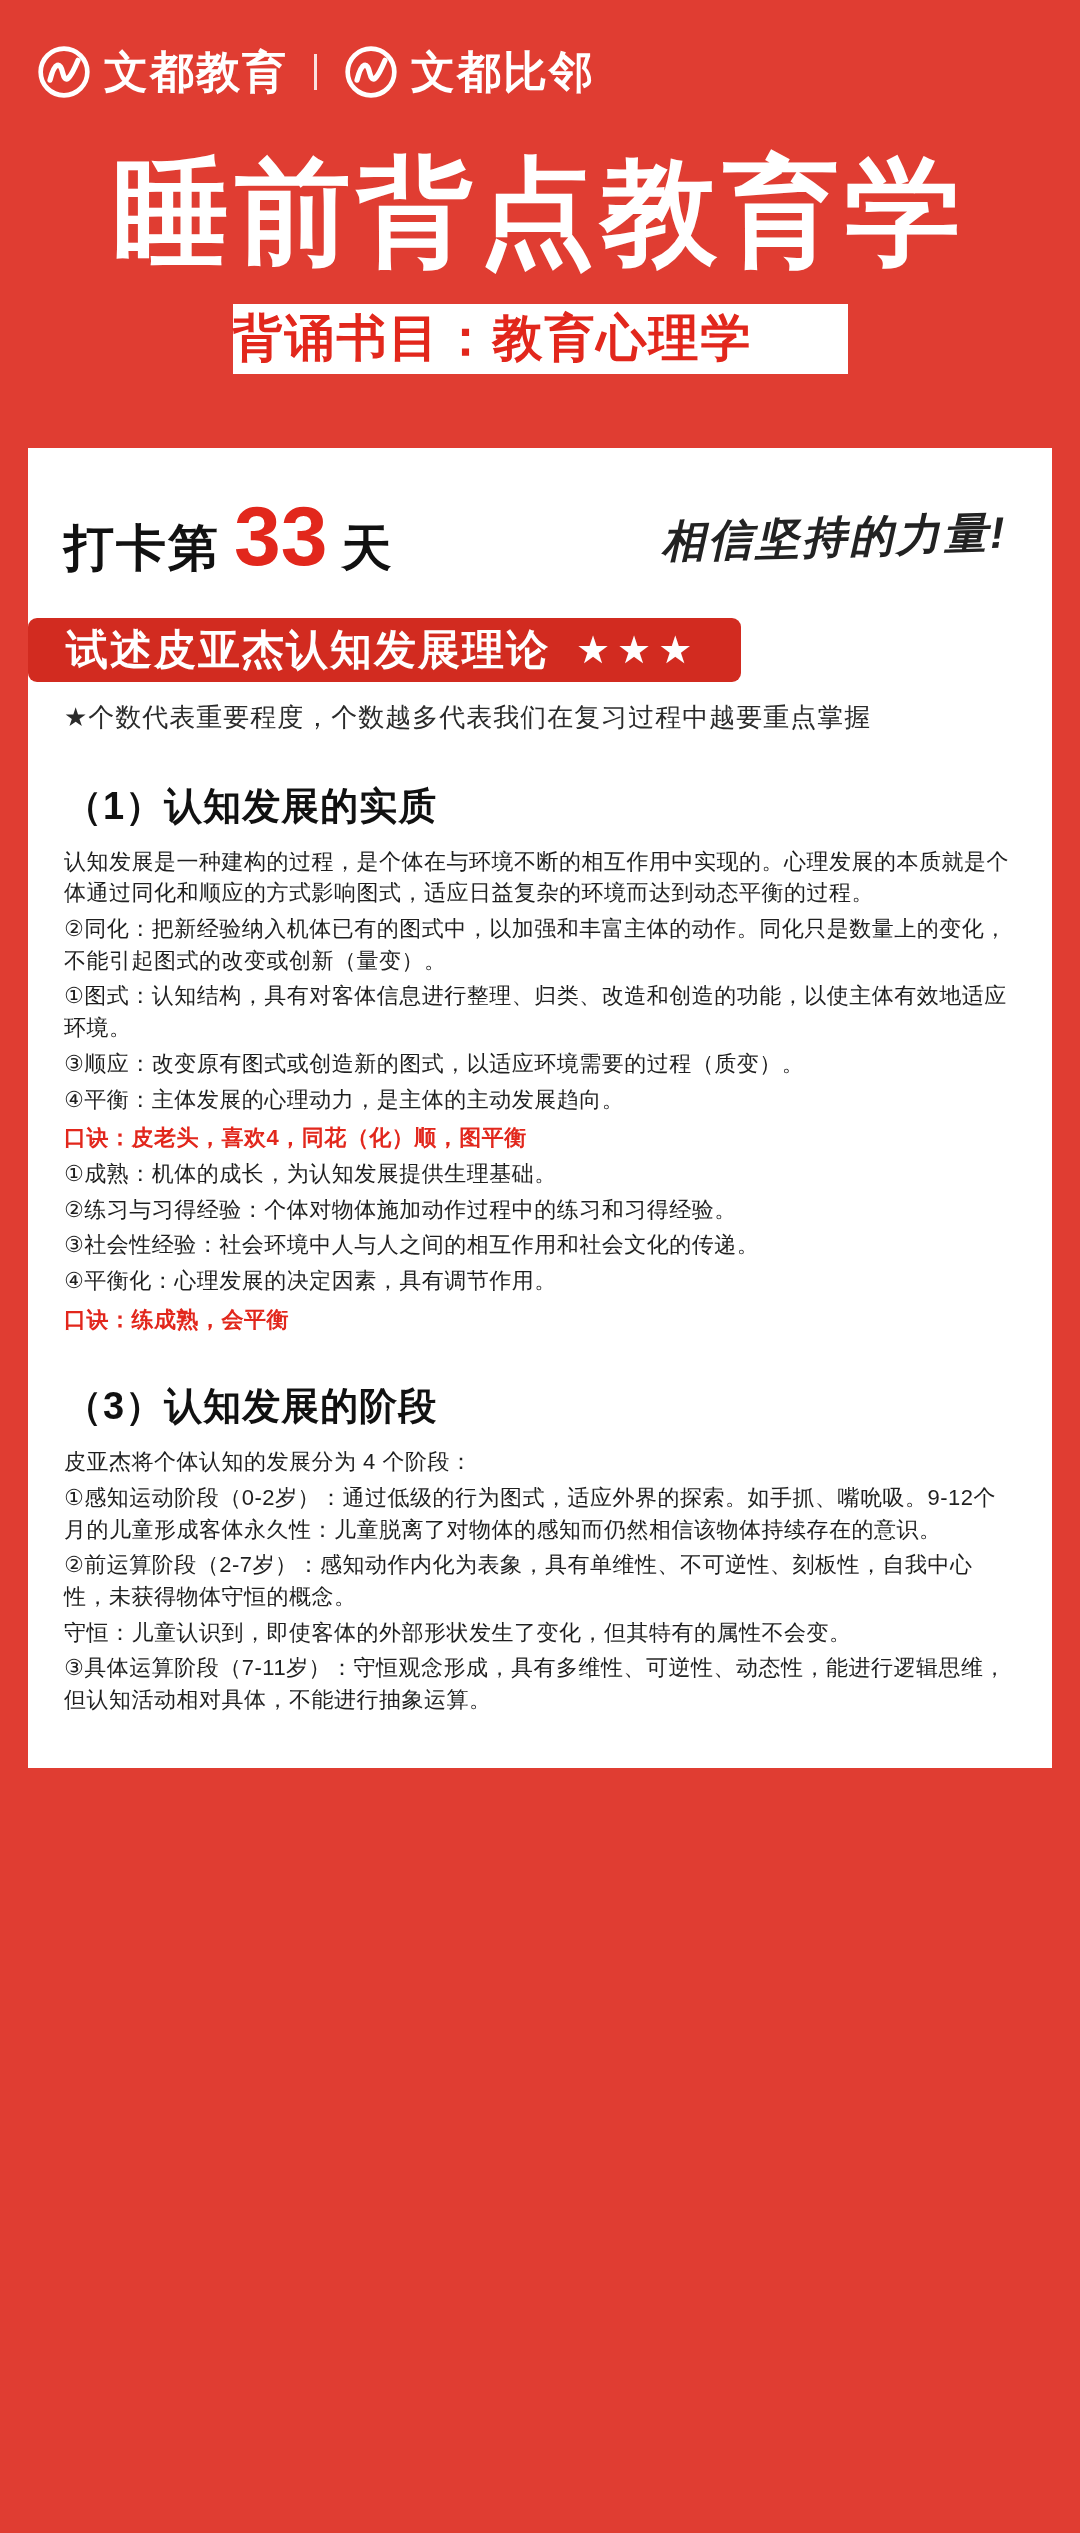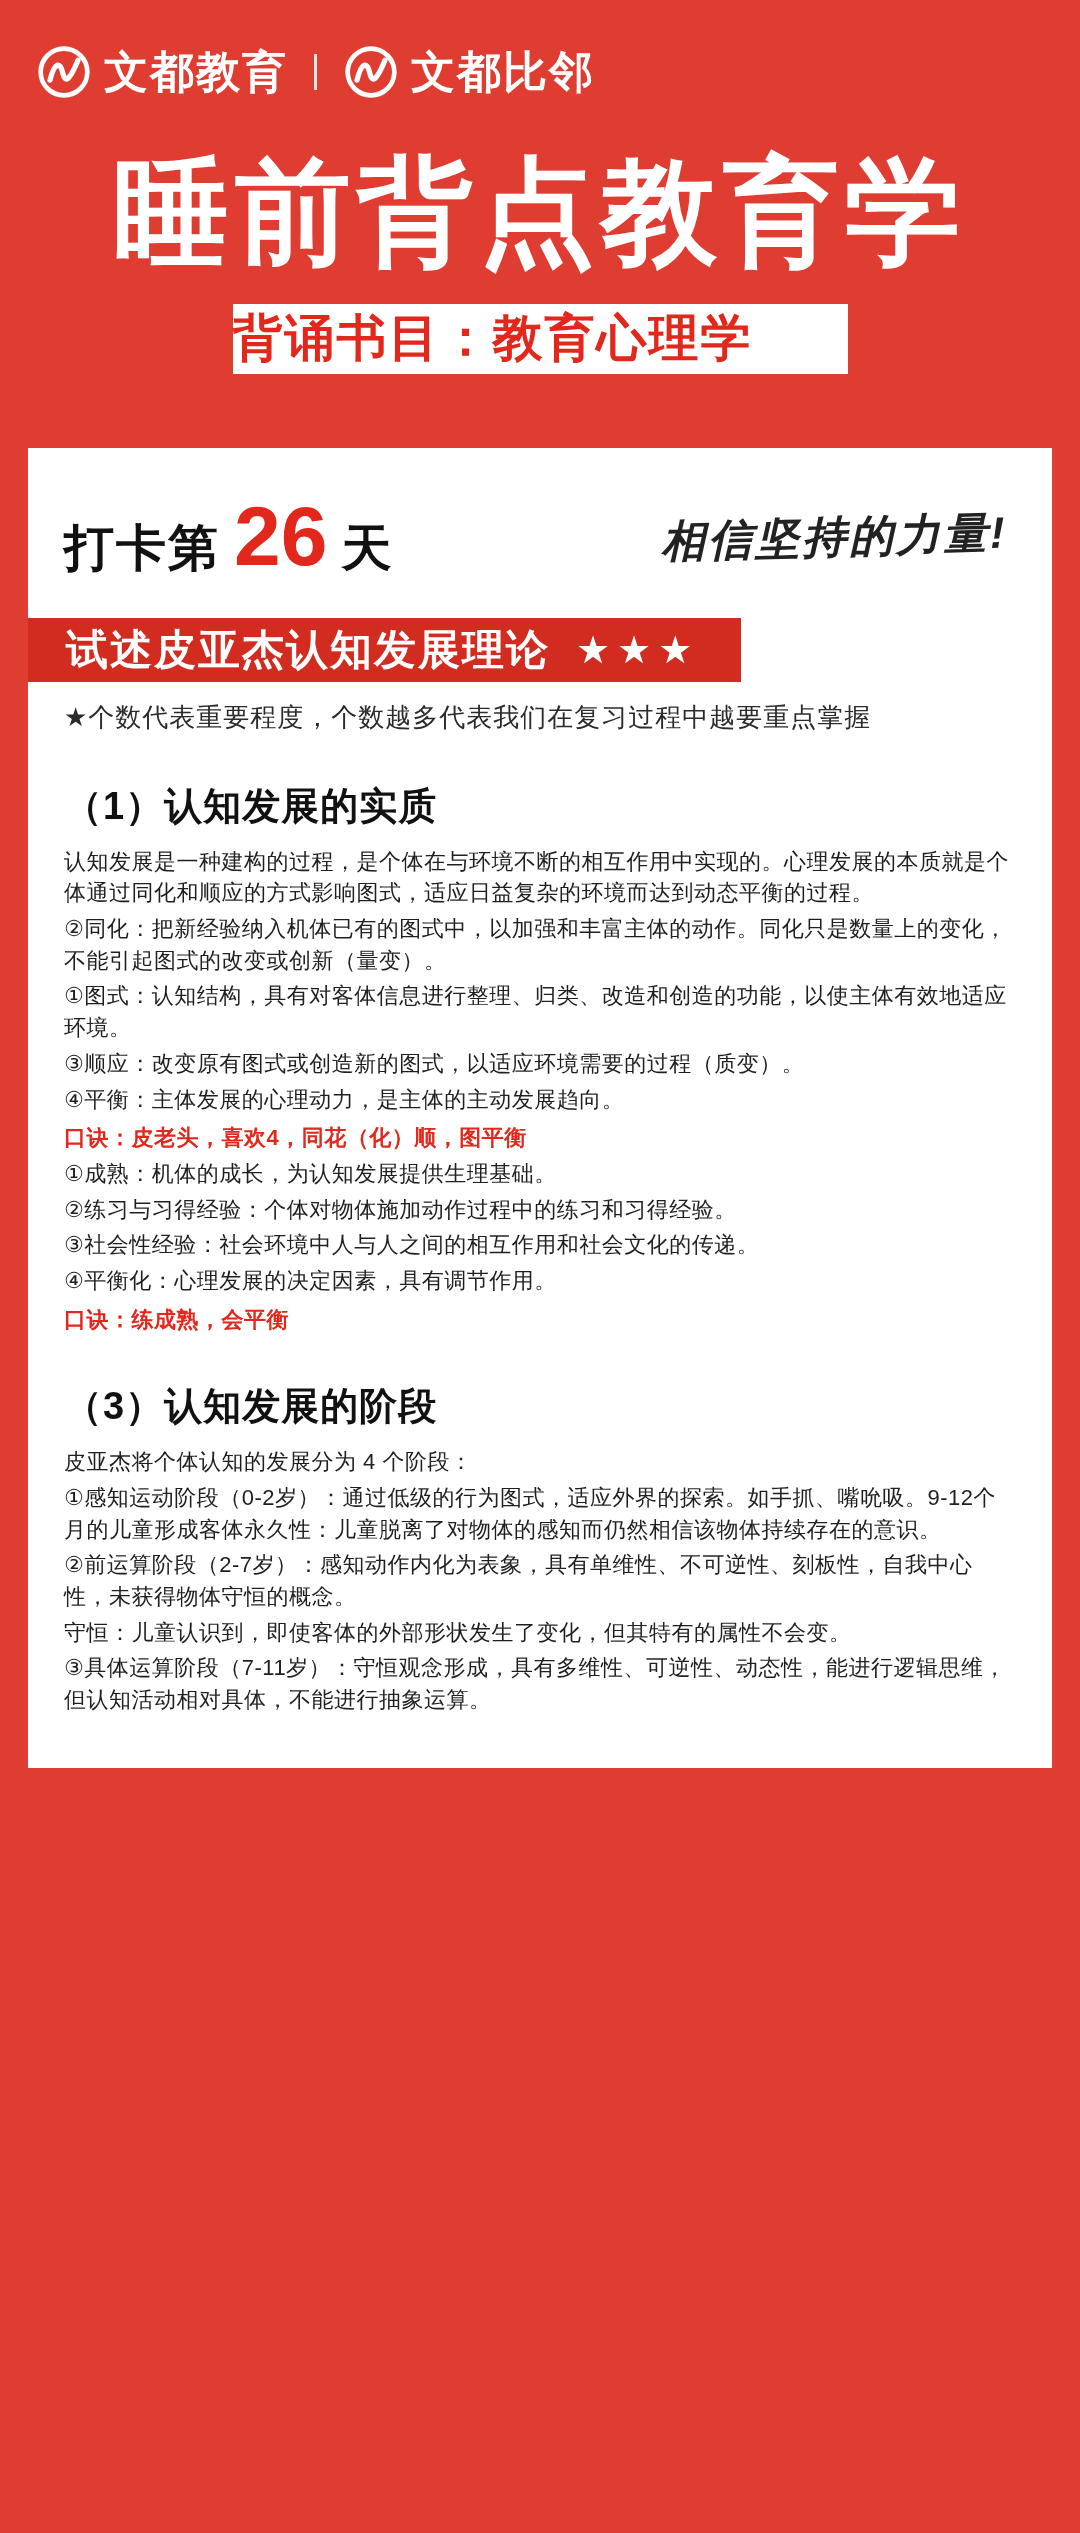--- a/index.html
+++ b/index.html
@@ -42,21 +42,21 @@
   .checkin-left{display:flex;align-items:baseline;color:#111;}
   .ck-prefix,.ck-suffix{font-size:50px;font-weight:800;letter-spacing:2px;}
   .ck-day{font-size:84px;font-weight:800;color:var(--accent-red);margin:0 14px;line-height:1;}
   .slogan{
     font-size:44px;font-weight:600;color:#222;font-style:italic;
     transform:rotate(-1.5deg);letter-spacing:3px;padding-right:8px;
   }
   .q-banner{
     margin-left:-36px;margin-top:24px;height:64px;background:var(--banner-red);
     display:inline-flex;align-items:center;gap:26px;
-    padding:0 42px 0 38px;max-width:100%;
+    padding:0 42px 0 38px;max-width:100%;border-radius:9px;
   }
   .q-title{color:#fff;font-size:42px;font-weight:800;letter-spacing:2px;white-space:nowrap;}
   .q-stars{color:#fff;font-size:38px;letter-spacing:7px;white-space:nowrap;}
   .q-note{margin-top:18px;font-size:26px;color:#2b2b2b;letter-spacing:1px;}
   
   section{display:block;}
   .sec-heading{
     font-size:38px;font-weight:800;color:#111;letter-spacing:1px;
     margin-top:46px;margin-bottom:14px;
   }
@@ -97,21 +97,21 @@
     <div class="subtitle-box">
       <span>背诵书目：教育心理学</span>
     </div>
   </header>
 
   <main class="card">
 
     <div class="checkin">
       <div class="checkin-left">
         <span class="ck-prefix">打卡第</span>
-        <span class="ck-day">26</span>
+        <span class="ck-day">33</span>
         <span class="ck-suffix">天</span>
       </div>
       <div class="slogan">相信坚持的力量!</div>
     </div>
 
     <div class="q-banner">
       <span class="q-title">试述皮亚杰认知发展理论</span>
       <span class="q-stars">★★★</span>
     </div>
 

